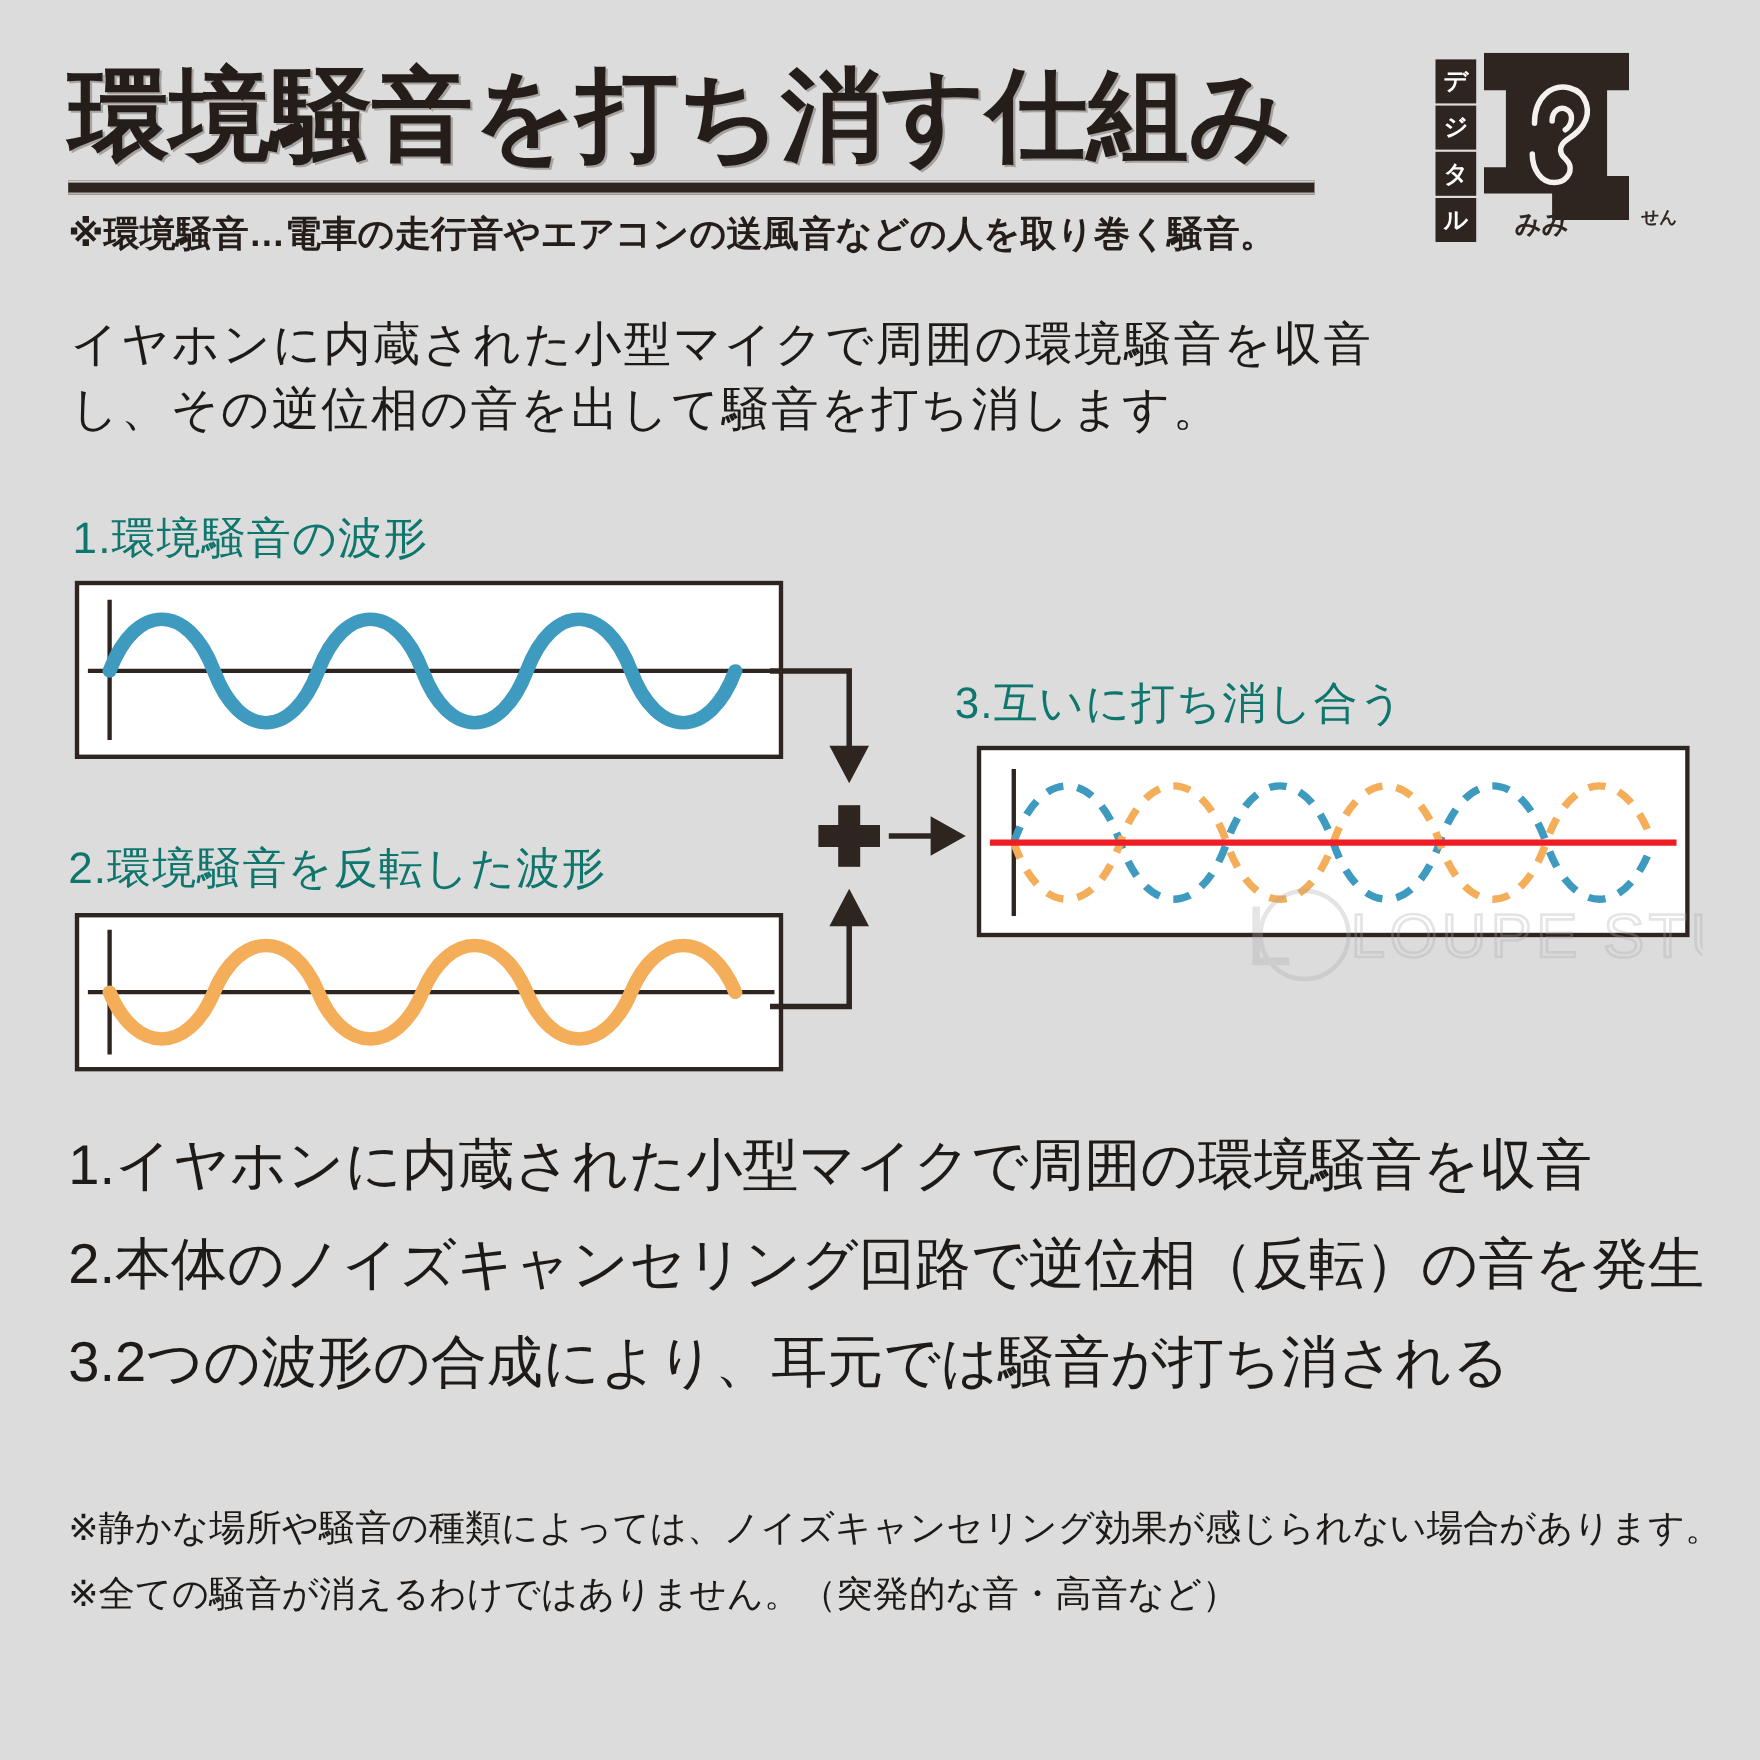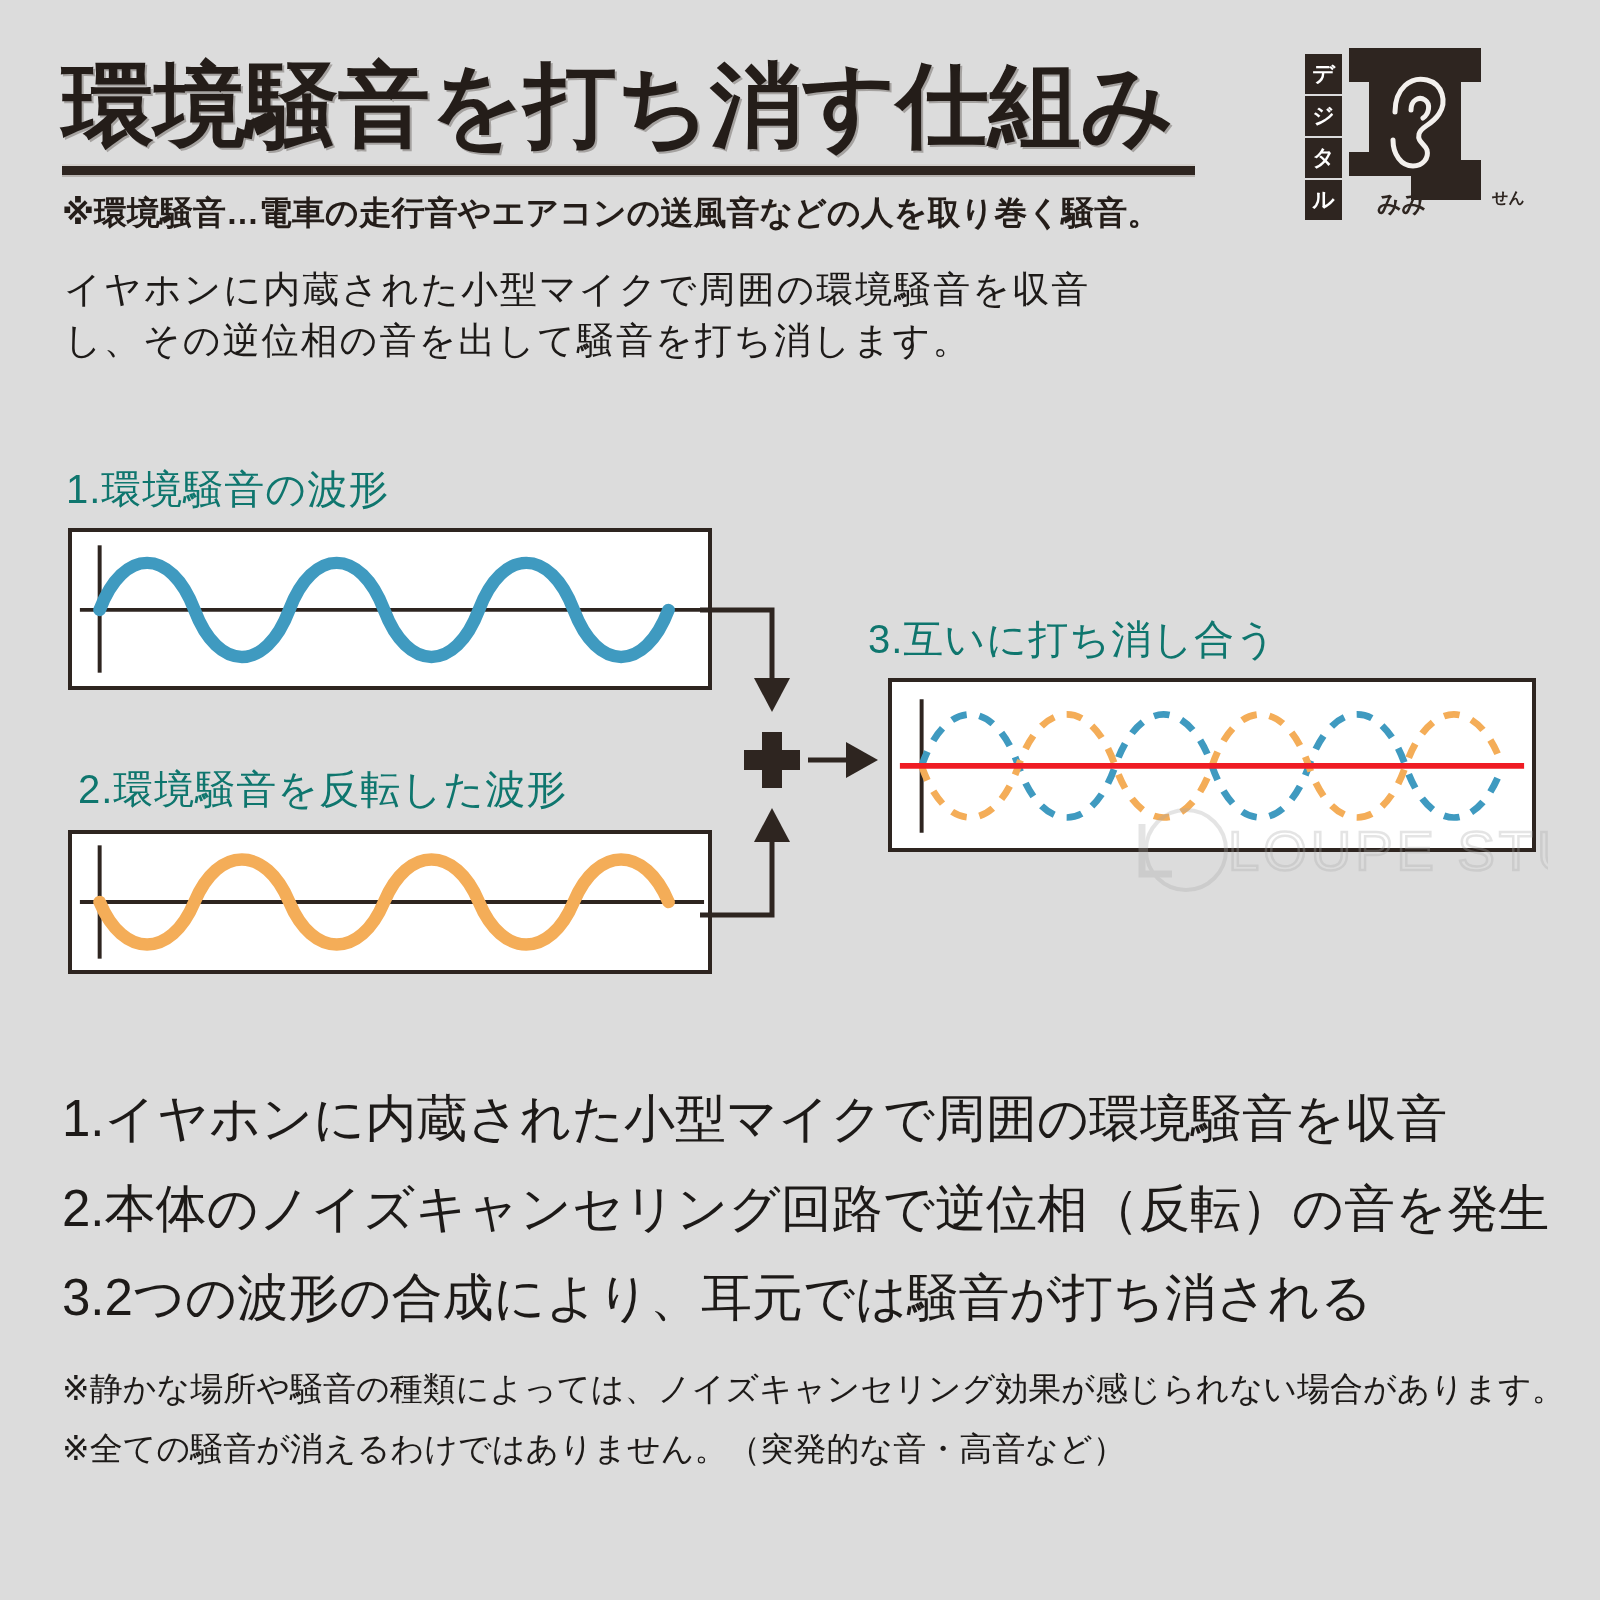--- a/index.html
+++ b/index.html
@@ -102,23 +102,23 @@
     top: 140px;
     font-size: 16px;
     font-weight: bold;
     color: #2e2520;
   }
 
   
   .lead {
     position: absolute;
     left: 64px;
-    top: 264px;
+    top: 284px;
     width: 1480px;
-    font-size: 37px;
+    font-size: 43px;
     line-height: 1.38;
     letter-spacing: 2px;
     color: #1d1a18;
   }
 
   
   .panel-label {
     position: absolute;
     font-size: 40px;
     letter-spacing: 1px;
@@ -129,21 +129,21 @@
     position: absolute;
     background: #ffffff;
     border: 4px solid #2e2520;
     box-sizing: border-box;
   }
   .wave-box svg { display: block; }
 
   #panel1-label { left: 66px; top: 462px; }
   #panel1-box   { left: 68px; top: 528px; width: 644px; height: 162px; }
 
-  #panel2-label { left: 78px; top: 762px; }
+  #panel2-label { left: 62px; top: 762px; }
   #panel2-box   { left: 68px; top: 830px; width: 644px; height: 144px; }
 
   #panel3-label { left: 868px; top: 612px; }
   #panel3-box   { left: 888px; top: 678px; width: 648px; height: 174px; }
 
   
   .connector { position: absolute; left: 700px; top: 560px; width: 200px; height: 400px; }
 
   
   .watermark {
@@ -152,21 +152,21 @@
     top: 800px;
     width: 420px;
     height: 95px;
     pointer-events: none;
   }
 
   
   .steps {
     position: absolute;
     left: 62px;
-    top: 1092px;
+    top: 1032px;
     width: 1490px;
   }
   .step {
     font-size: 51px;
     line-height: 1.05;
     letter-spacing: 0px;
     color: #1d1a18;
     margin-bottom: 36px;
     white-space: nowrap;
   }

